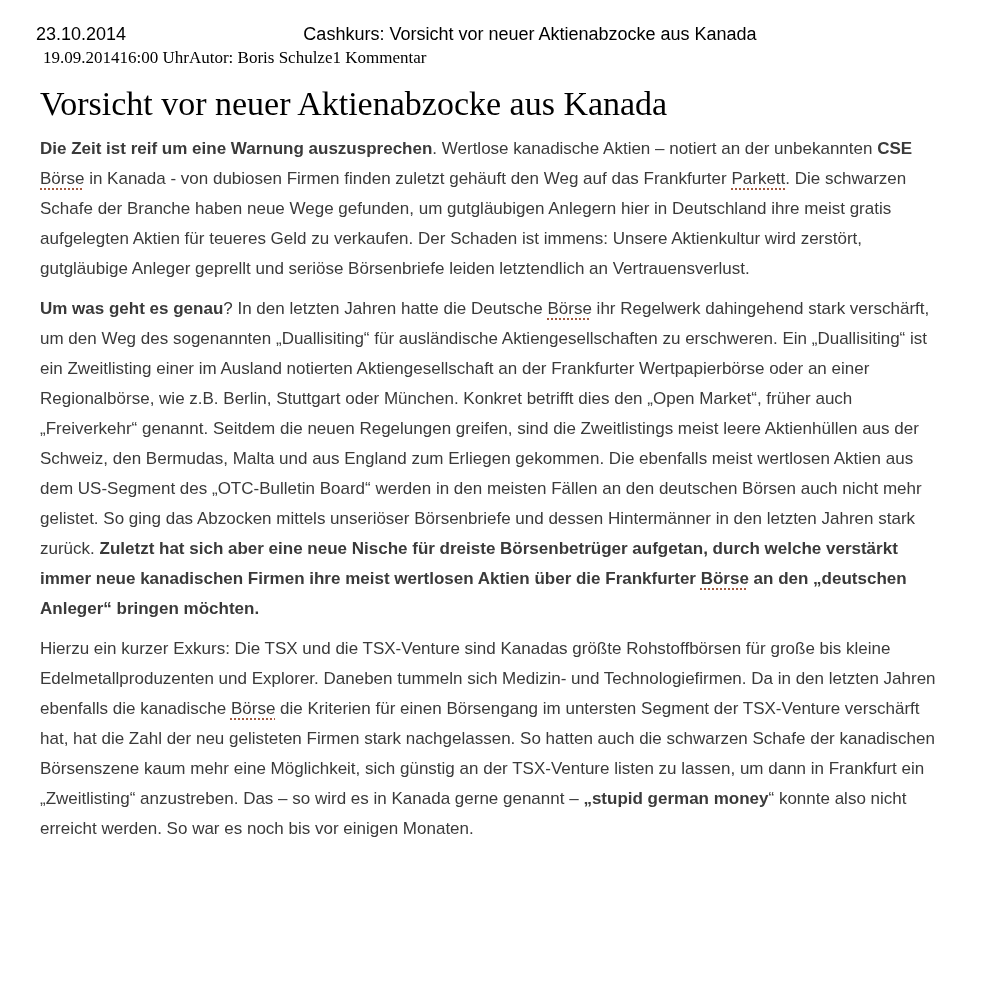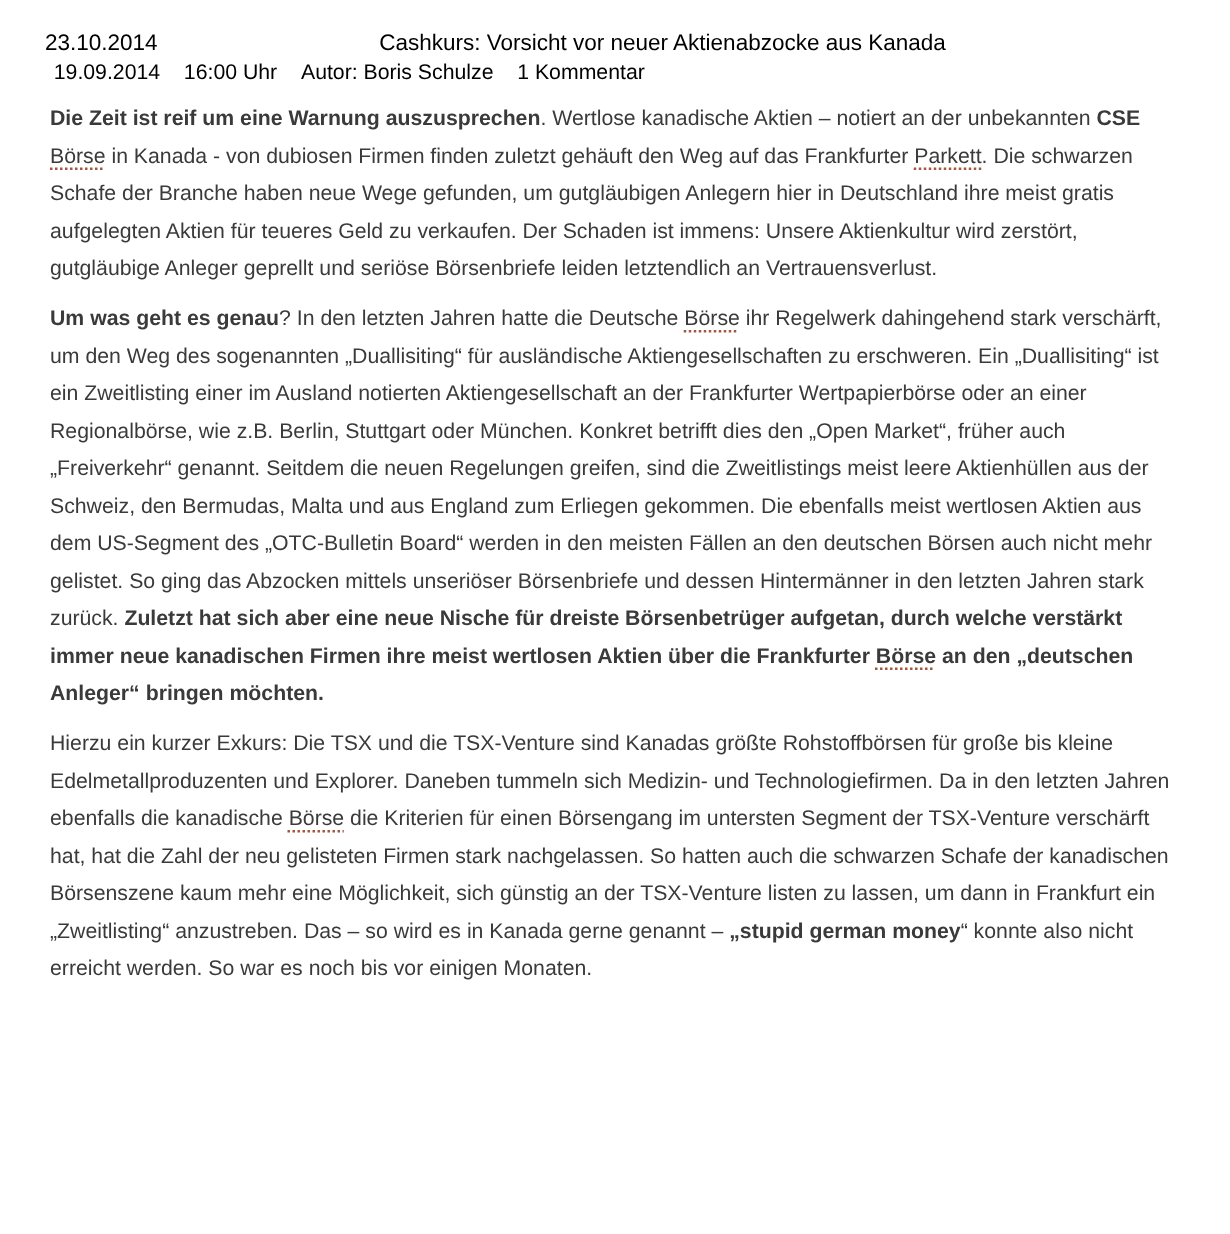--- a/index.html
+++ b/index.html
@@ -19,23 +19,23 @@
   .ph-date { position: absolute; left: 0; top: 0; }
   .ph-title {
     position: absolute; left: 50%; top: 0;
     transform: translateX(-50%) translateX(38px);
     white-space: nowrap;
   }
   .content {
     position: absolute; top: 48px; left: 40px; right: 40px;
   }
   .meta-row {
-    font-family: Liberation Sans, sans-serif;
+    font-family: Liberation Serif, serif;
     font-size: 17px; color: #000;
-    display: flex; gap: 19px;
+    display: flex; 
     padding-left: 3px;
     height: 22px; align-items: baseline;
     white-space: nowrap;
   }
   h1.article-title {
     font-family: "Liberation Serif", serif;
     font-weight: 400;
     font-size: 34px; line-height: 41px;
     color: #000;
     margin: 13px 0 0 0;
@@ -64,19 +64,20 @@
 </div>
 
 <div class="content">
   <div class="meta-row">
     <span>19.09.2014</span>
     <span>16:00 Uhr</span>
     <span>Autor: Boris Schulze</span>
     <span>1 Kommentar</span>
   </div>
 
+  <h1 class="article-title">Vorsicht vor neuer Aktienabzocke aus Kanada</h1>
 
   <div class="article-body">
       <p><span class="bold">Die Zeit ist reif um eine Warnung auszusprechen</span><span>. Wertlose kanadische Aktien – notiert an der unbekannten </span><span class="bold">CSE</span><span> </span><span class="glossary">Börse</span><span> in Kanada -  von dubiosen Firmen finden zuletzt gehäuft den Weg auf das Frankfurter </span><span class="glossary">Parkett</span><span>. Die schwarzen Schafe der Branche haben neue Wege gefunden, um gutgläubigen Anlegern hier in Deutschland ihre meist gratis aufgelegten Aktien für teueres Geld zu verkaufen. Der Schaden ist immens: Unsere Aktienkultur wird zerstört, gutgläubige Anleger geprellt und seriöse Börsenbriefe leiden letztendlich an Vertrauensverlust.</span></p>
       <p><span class="bold">Um was geht es genau</span><span>? In den letzten Jahren hatte die Deutsche </span><span class="glossary">Börse</span><span> ihr Regelwerk dahingehend stark verschärft, um den Weg des sogenannten „Duallisiting“ für ausländische Aktiengesellschaften zu erschweren. Ein „Duallisiting“ ist ein Zweitlisting einer im Ausland notierten Aktiengesellschaft an der Frankfurter Wertpapierbörse oder an einer Regionalbörse, wie z.B. Berlin, Stuttgart oder München. Konkret betrifft dies den „Open Market“, früher auch „Freiverkehr“ genannt. Seitdem die neuen Regelungen greifen, sind die Zweitlistings meist leere Aktienhüllen aus der Schweiz, den Bermudas, Malta und aus England zum Erliegen gekommen. Die ebenfalls meist wertlosen Aktien aus dem US-Segment des „OTC-Bulletin Board“ werden in den meisten Fällen an den deutschen Börsen auch nicht mehr gelistet. So ging das Abzocken mittels unseriöser Börsenbriefe und dessen Hintermänner in den letzten Jahren stark zurück. </span><span class="bold">Zuletzt hat sich aber eine neue Nische für dreiste Börsenbetrüger aufgetan, durch welche verstärkt immer neue kanadischen Firmen ihre meist wertlosen Aktien über die Frankfurter </span><span class="bold glossary">Börse</span><span class="bold"> an den „deutschen Anleger“ bringen möchten.</span></p>
       <p><span>Hierzu ein kurzer Exkurs: Die TSX und die TSX-Venture sind Kanadas größte Rohstoffbörsen für große bis kleine Edelmetallproduzenten und Explorer. Daneben tummeln sich Medizin- und Technologiefirmen. Da in den letzten Jahren ebenfalls die kanadische </span><span class="glossary">Börse</span><span> die Kriterien für einen Börsengang im untersten Segment der TSX-Venture verschärft hat, hat die Zahl der neu gelisteten Firmen stark nachgelassen. So hatten auch die schwarzen Schafe der kanadischen Börsenszene kaum mehr eine Möglichkeit, sich günstig an der TSX-Venture listen zu lassen, um dann in Frankfurt ein „Zweitlisting“ anzustreben. Das – so wird es in Kanada gerne genannt – </span><span class="bold">„stupid german money</span><span>“ konnte also nicht erreicht werden. So war es noch bis vor einigen Monaten.</span></p>
     </div>
 </div>
 
 </body></html>

